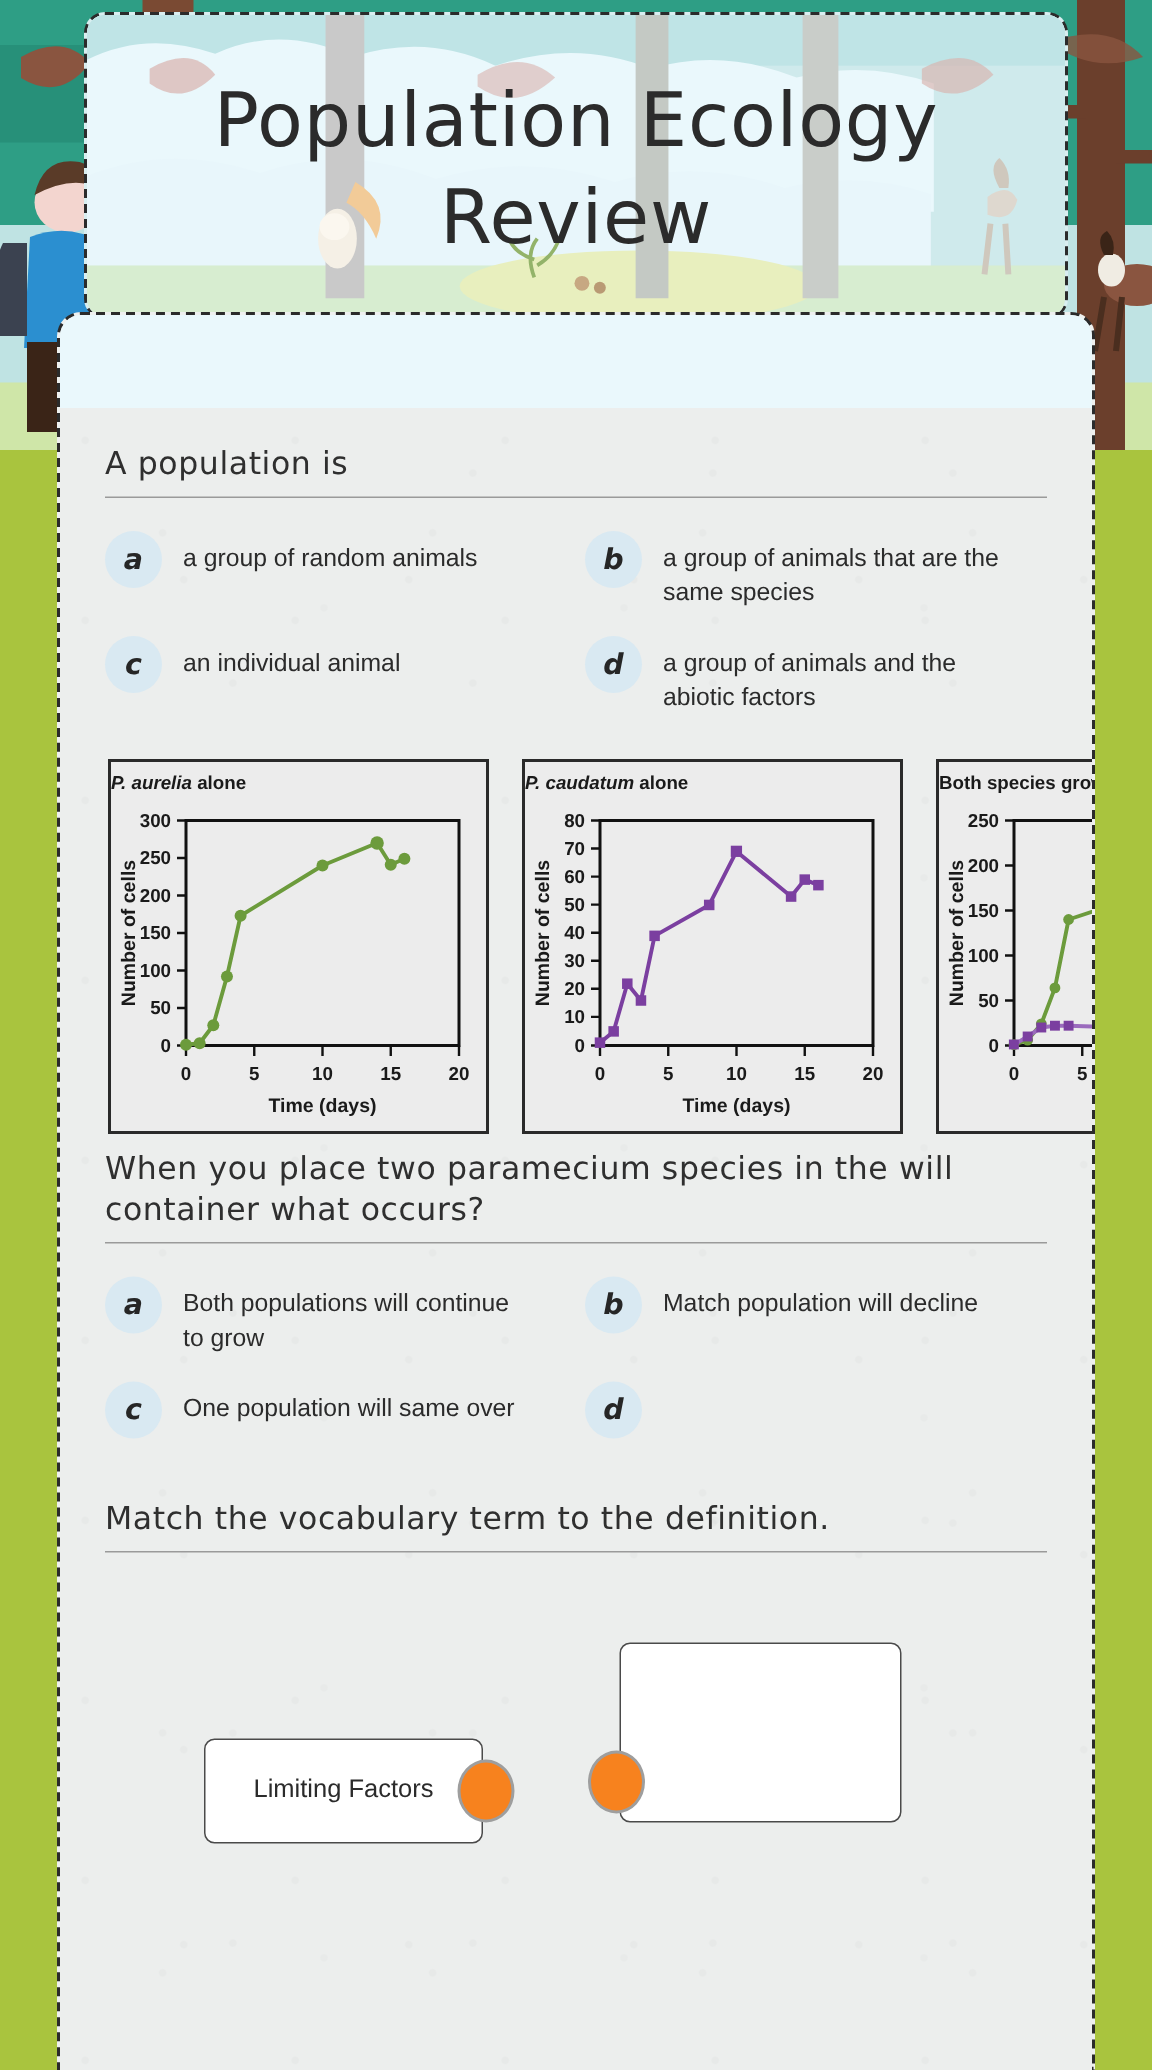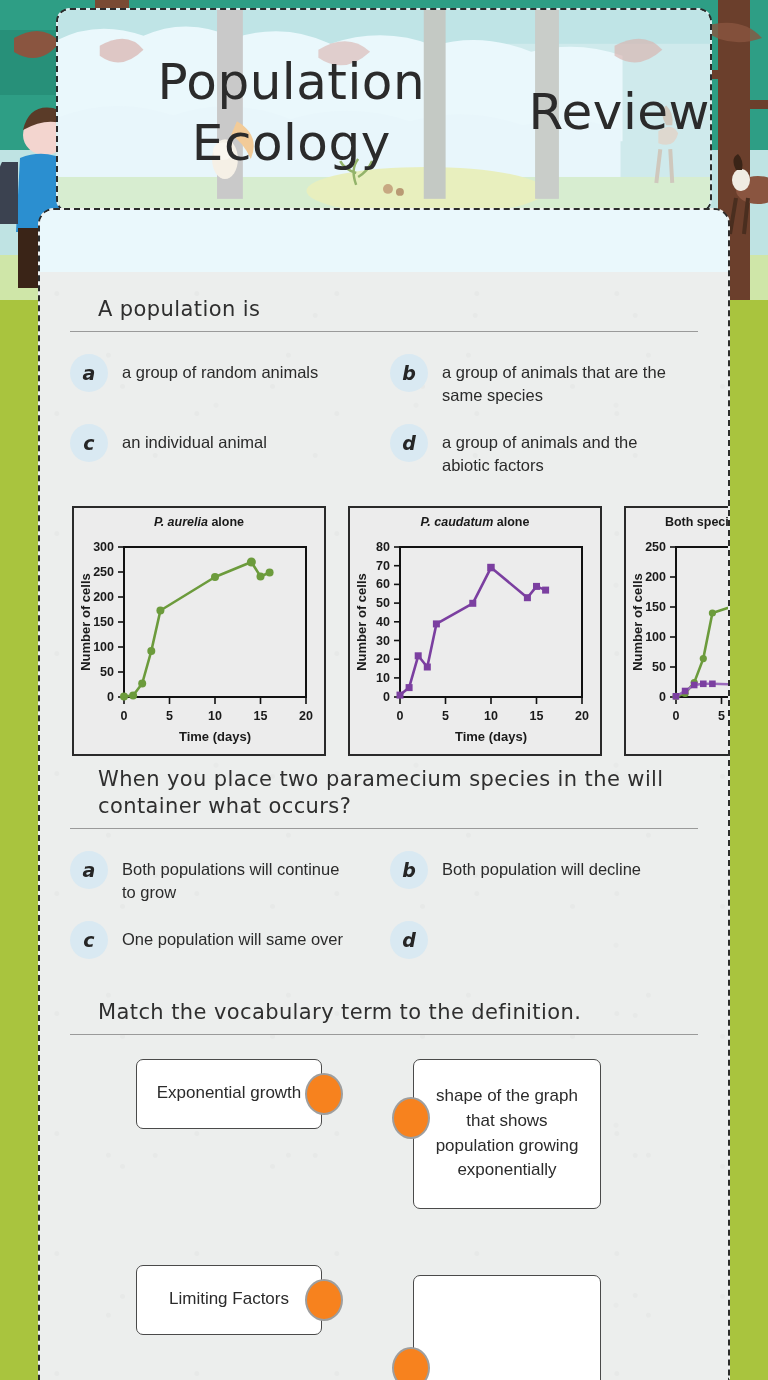--- a/index.html
+++ b/index.html
@@ -46,21 +46,21 @@
     border-radius: 14px;
     overflow: hidden;
     background: #d9eef0;
     z-index: 6;
   }
   #title-banner-art { position: absolute; inset: 0; }
   #title-text {
     position: absolute;
     inset: 0;
     display: flex;
-    flex-direction: row;
+    flex-direction: column;
     align-items: center;
     justify-content: center;
     gap: 4px;
     color: #2b2b2b;
     font-size: 50px;
     line-height: 1.22;
     letter-spacing: 0.5px;
     font-family: "DejaVu Sans", sans-serif;
     font-weight: 400;
     text-align: center;
@@ -108,21 +108,20 @@
 
   
   .question { padding: 0 30px; }
   .q-prompt {
     font-family: "DejaVu Sans", sans-serif;
     font-size: 21px;
     color: #2f2f2f;
     line-height: 1.28;
     letter-spacing: 0.4px;
     padding-bottom: 8px;
-    margin-left: 28px;
   }
   .q-rule {
     border-bottom: 1.5px solid #9a9a9a;
     margin-bottom: 10px;
   }
 
   .options {
     display: grid;
     grid-template-columns: 1fr 1fr;
     column-gap: 12px;
@@ -174,21 +173,20 @@
     height: 250px;
     background: #ececec;
     border: 2px solid #2a2a2a;
     overflow: hidden;
   }
   #chart-1 { left: 32px; }
   #chart-2 { left: 308px; }
   #chart-3 { left: 584px; width: 254px; }
 
   .chart-title {
-    text-align: center;
     font-size: 12.5px;
     font-weight: bold;
     color: #1a1a1a;
     padding-top: 7px;
     white-space: nowrap;
   }
   .chart-title i { font-style: italic; }
   .chart-svg { display: block; }
 
   
@@ -522,53 +520,45 @@
       <div class="question">
         <div class="q-prompt">When you place two paramecium species in the will container what occurs?</div>
         <div class="q-rule"></div>
         <div class="options">
           <div class="option">
             <div class="opt-bubble">a</div>
             <div class="opt-text">Both populations will continue to grow</div>
           </div>
           <div class="option">
             <div class="opt-bubble">b</div>
-            <div class="opt-text">Both population will decline</div>
+            <div class="opt-text">Match population will decline</div>
           </div>
           <div class="option">
             <div class="opt-bubble">c</div>
             <div class="opt-text">One population will same over</div>
           </div>
           <div class="option">
             <div class="opt-bubble">d</div>
           </div>
         </div>
       </div>
 
       <div id="match-section">
         <div class="q-prompt">Match the vocabulary term to the definition.</div>
         <div class="q-rule"></div>
         <div class="match-grid">
 
           <div class="match-col-left">
-            <div class="match-card term-card term-1">
-              <span>Exponential growth</span>
-              <span class="match-dot dot-right"></span>
-            </div>
             <div class="match-card term-card term-2" style="margin-top:100px;">
               <span>Limiting Factors</span>
               <span class="match-dot dot-right"></span>
             </div>
           </div>
 
           <div class="match-col-right">
-            <div class="match-card def-card def-1">
-              <span>shape of the graph that shows population growing exponentially</span>
-              <span class="match-dot dot-left"></span>
-            </div>
             <div class="match-card def-card def-2" style="margin-top:36px; align-items:flex-start;">
               <span class="match-dot dot-left"></span>
             </div>
           </div>
 
         </div>
       </div>
 
     </div>
   </div>

